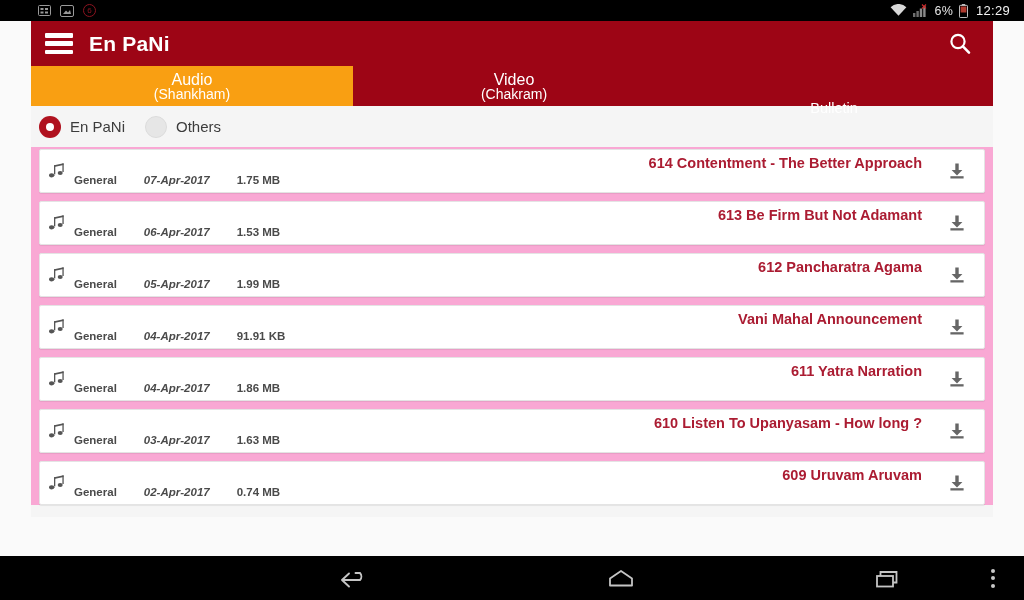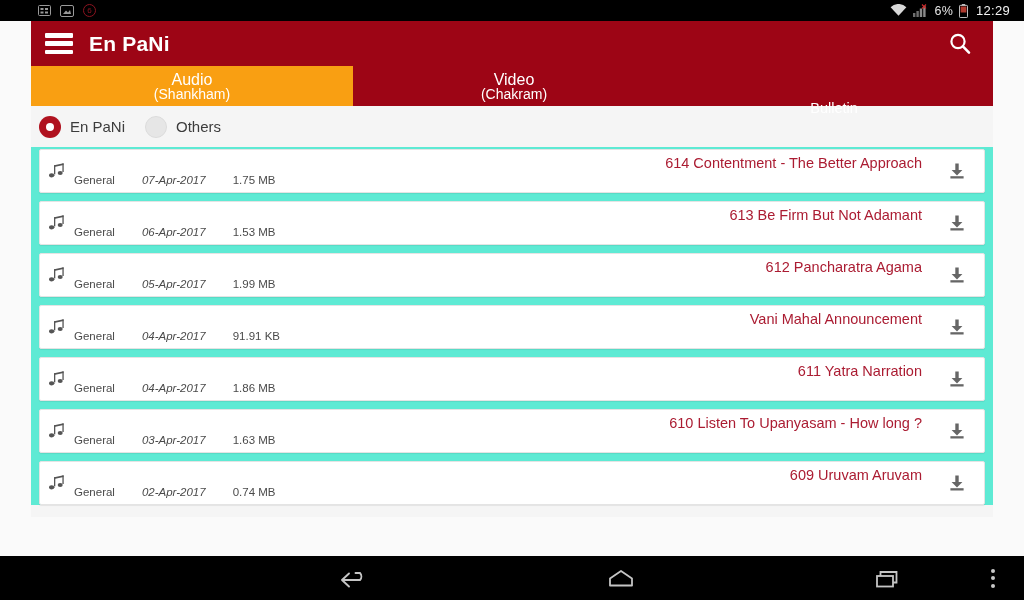--- a/index.html
+++ b/index.html
@@ -107,22 +107,23 @@
   .radio-dot.on::after {
     content: ""; position: absolute;
     top: 7px; left: 7px; width: 8px; height: 8px;
     border-radius: 50%; background: #ffffff;
   }
   .radio-dot.off { background: #e6e6e6; border: 1px solid #dcdcdc; }
   .radio-label { margin-left: 9px; font-size: 15px; color: #3c3c3c; }
 
   
   .list {
-    background: #5eead4;
+    background: #f9a8d4;
     padding: 2px 8px 0 8px;
+    font-weight: bold;
   }
   .card {
     background: #ffffff;
     border: 1px solid #e4e4e4;
     border-radius: 2px;
     height: 44px;
     margin-bottom: 8px;
     display: flex; align-items: center;
     box-shadow: 0 1px 1px rgba(0,0,0,0.07);
     cursor: pointer;

